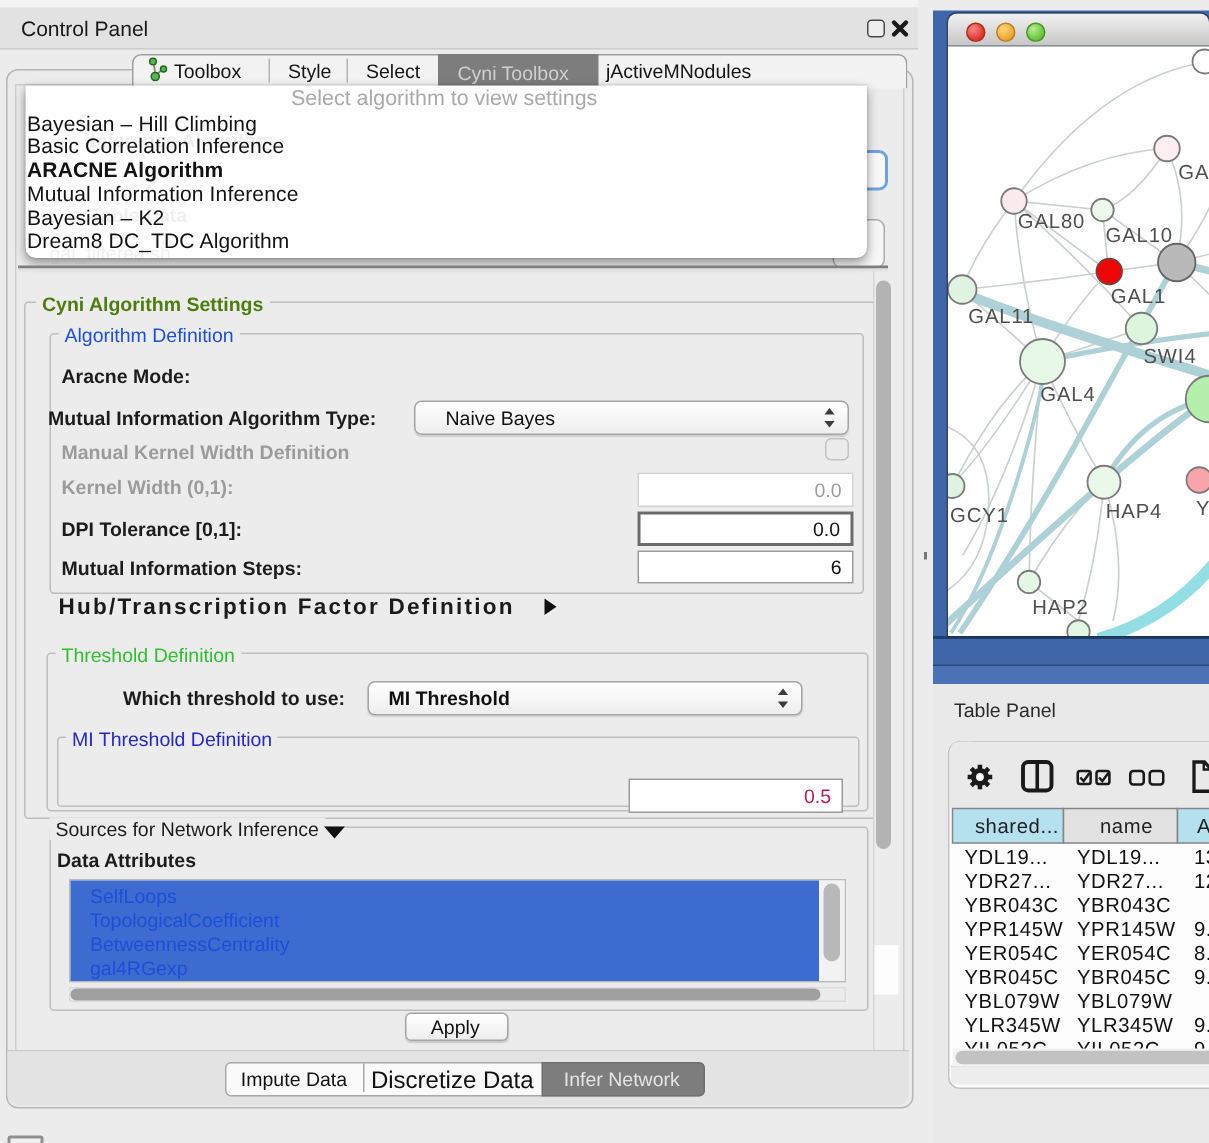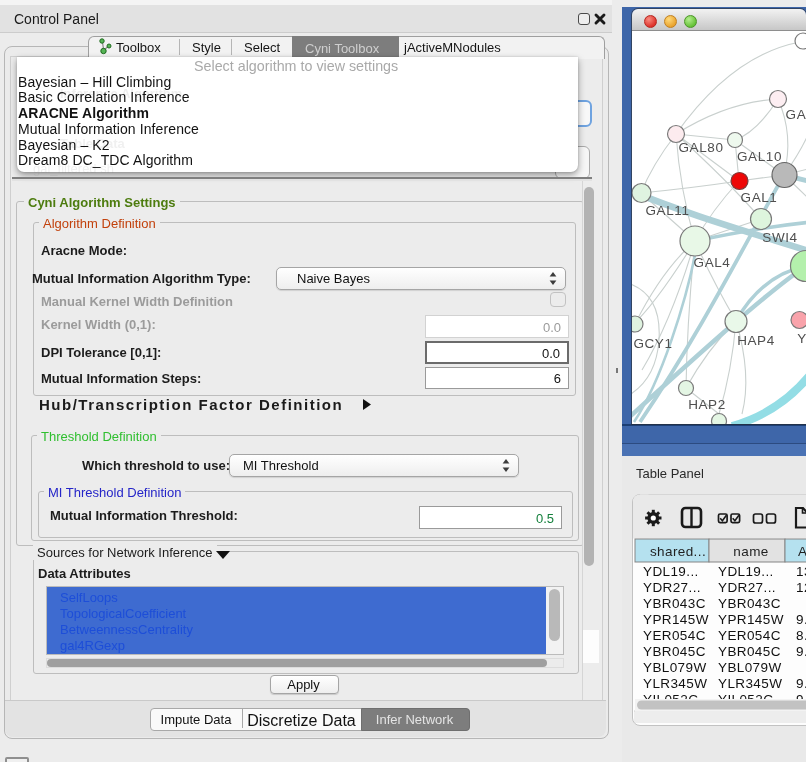--- a/index.html
+++ b/index.html
@@ -50,21 +50,21 @@
   <circle cx="13" cy="9" r="2" fill="#56b556" stroke="#1f6b1f" stroke-width="1"></circle>
 </svg>
 
 <div class="abs" style="left:12px;top:177px;width:580px;height:2px;background:#7f7f7f;z-index:60;"></div>
 <div class="abs" style="left:12px;top:179px;width:580px;height:2px;background:#e2e2e2;z-index:60;"></div>
 
 <div class="group" style="left:16px;top:201px;width:566px;height:343px;"></div>
 <div class="gtitle" style="left:24px;top:195px;color:#4d7c0f;font-weight:bold;">Cyni Algorithm Settings</div>
 
 <div class="group" style="left:33px;top:222px;width:541px;height:172px;"></div>
-<div class="gtitle" style="left:39px;top:216px;color:#c2410c;">Algorithm Definition</div>
+<div class="gtitle" style="left:39px;top:216px;color:#1d4ed8;">Algorithm Definition</div>
 
 <div class="lbl" style="left:41px;top:243px;">Aracne Mode:</div>
 <div class="lbl" style="left:32px;top:271px;">Mutual Information Algorithm Type:</div>
 <div class="combo" style="left:276px;top:267px;width:288px;height:21px;">
       <span class="ct" style="left:20px;">Naive Bayes</span>
   <svg class="abs" style="right:7px;top:3px;" width="10" height="15" viewBox="0 0 10 15">
     <path d="M5 1 L8.4 5.4 L1.6 5.4 Z" fill="#3c3c3c"></path>
         <path d="M5 14 L1.6 9.6 L8.4 9.6 Z" fill="#3c3c3c"></path>
       </svg>
 </div>
@@ -89,32 +89,31 @@
 
 <div class="abs" style="left:39px;top:396px;font-size:15px;color:#1b1b1b;font-weight:bold;letter-spacing:1.5px;">Hub/Transcription Factor Definition</div>
 <svg class="abs" style="left:361px;top:398px;" width="12" height="13" viewBox="0 0 12 13">
       <path d="M2 1 L10 6.5 L2 12 Z" fill="#111"></path>
     </svg>
 
 <div class="group" style="left:31px;top:435px;width:546px;height:104px;"></div>
 <div class="gtitle" style="left:37px;top:429px;color:#2fbf2f;">Threshold Definition</div>
 
 <div class="lbl" style="left:82px;top:458px;">Which threshold to use:</div>
-<div class="combo" style="left:229px;top:454px;width:288px;height:21px;">
+<div class="combo" style="left:245px;top:454px;width:288px;height:21px;font-weight:bold;">
       <span class="ct">MI Threshold</span>
   <svg class="abs" style="right:7px;top:3px;" width="10" height="15" viewBox="0 0 10 15">
     <path d="M5 1 L8.4 5.4 L1.6 5.4 Z" fill="#3c3c3c"></path>
         <path d="M5 14 L1.6 9.6 L8.4 9.6 Z" fill="#3c3c3c"></path>
       </svg>
 </div>
 
 <div class="group" style="left:38px;top:491px;width:533px;height:45px;"></div>
 <div class="gtitle" style="left:44px;top:485px;color:#2525c8;">MI Threshold Definition</div>
-<div class="lbl" style="left:50px;top:508px;">Mutual Information Threshold:</div>
-<div class="field" style="left:419px;top:506px;width:143px;height:23px;border:1px solid #9a9a9a;color:#15803d;box-sizing:border-box;">
+<div class="field" style="left:419px;top:519px;width:143px;height:23px;border:1px solid #9a9a9a;color:#be185d;box-sizing:border-box;">
       <span class="tfv">0.5</span>
     </div>
 
 <div class="group" style="left:33px;top:551px;width:544px;height:121px;"></div>
 <div class="gtitle" style="left:33px;top:545px;color:#1c1c1c;">Sources for Network Inference</div>
 <svg class="abs" style="left:215px;top:549px;" width="16" height="11" viewBox="0 0 16 11">
       <path d="M1 2 L15 2 L8 10 Z" fill="#111"></path>
     </svg>
 <div class="lbl" style="left:38px;top:566px;">Data Attributes</div>
 <div class="abs" style="left:46px;top:586px;width:518px;height:69px;background:#fff;border:1px solid #bbb;box-sizing:border-box;"></div>

